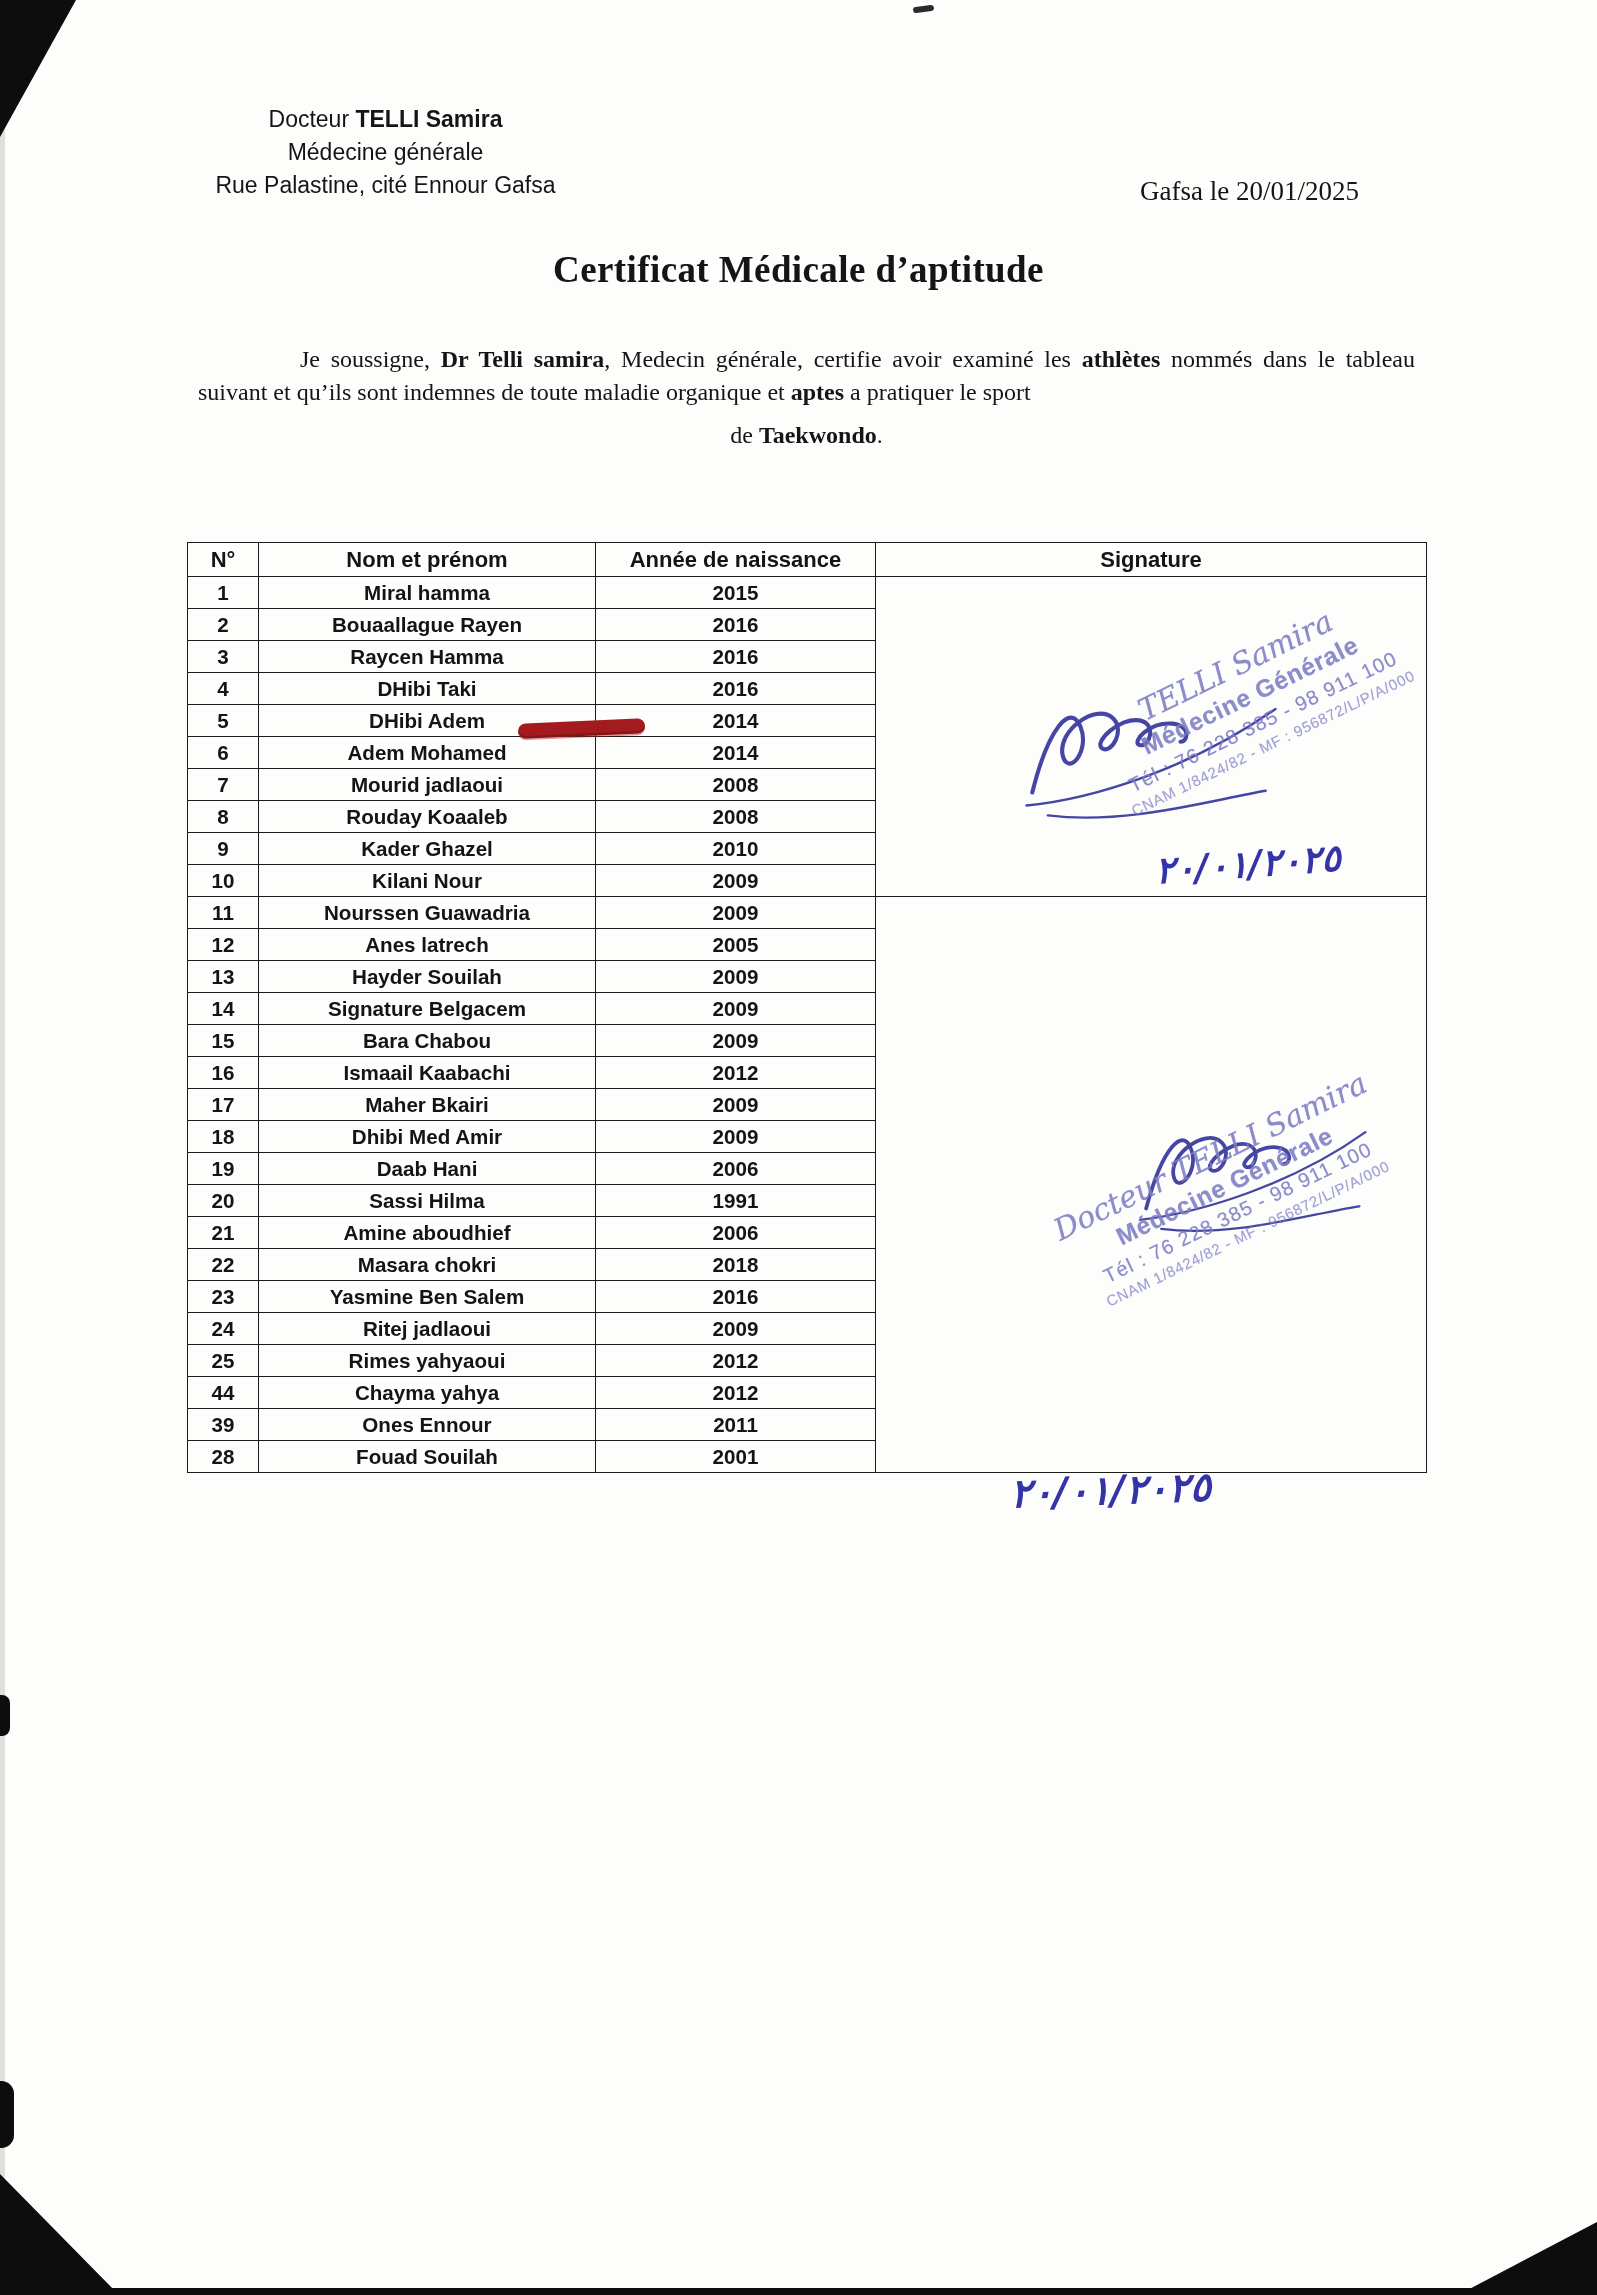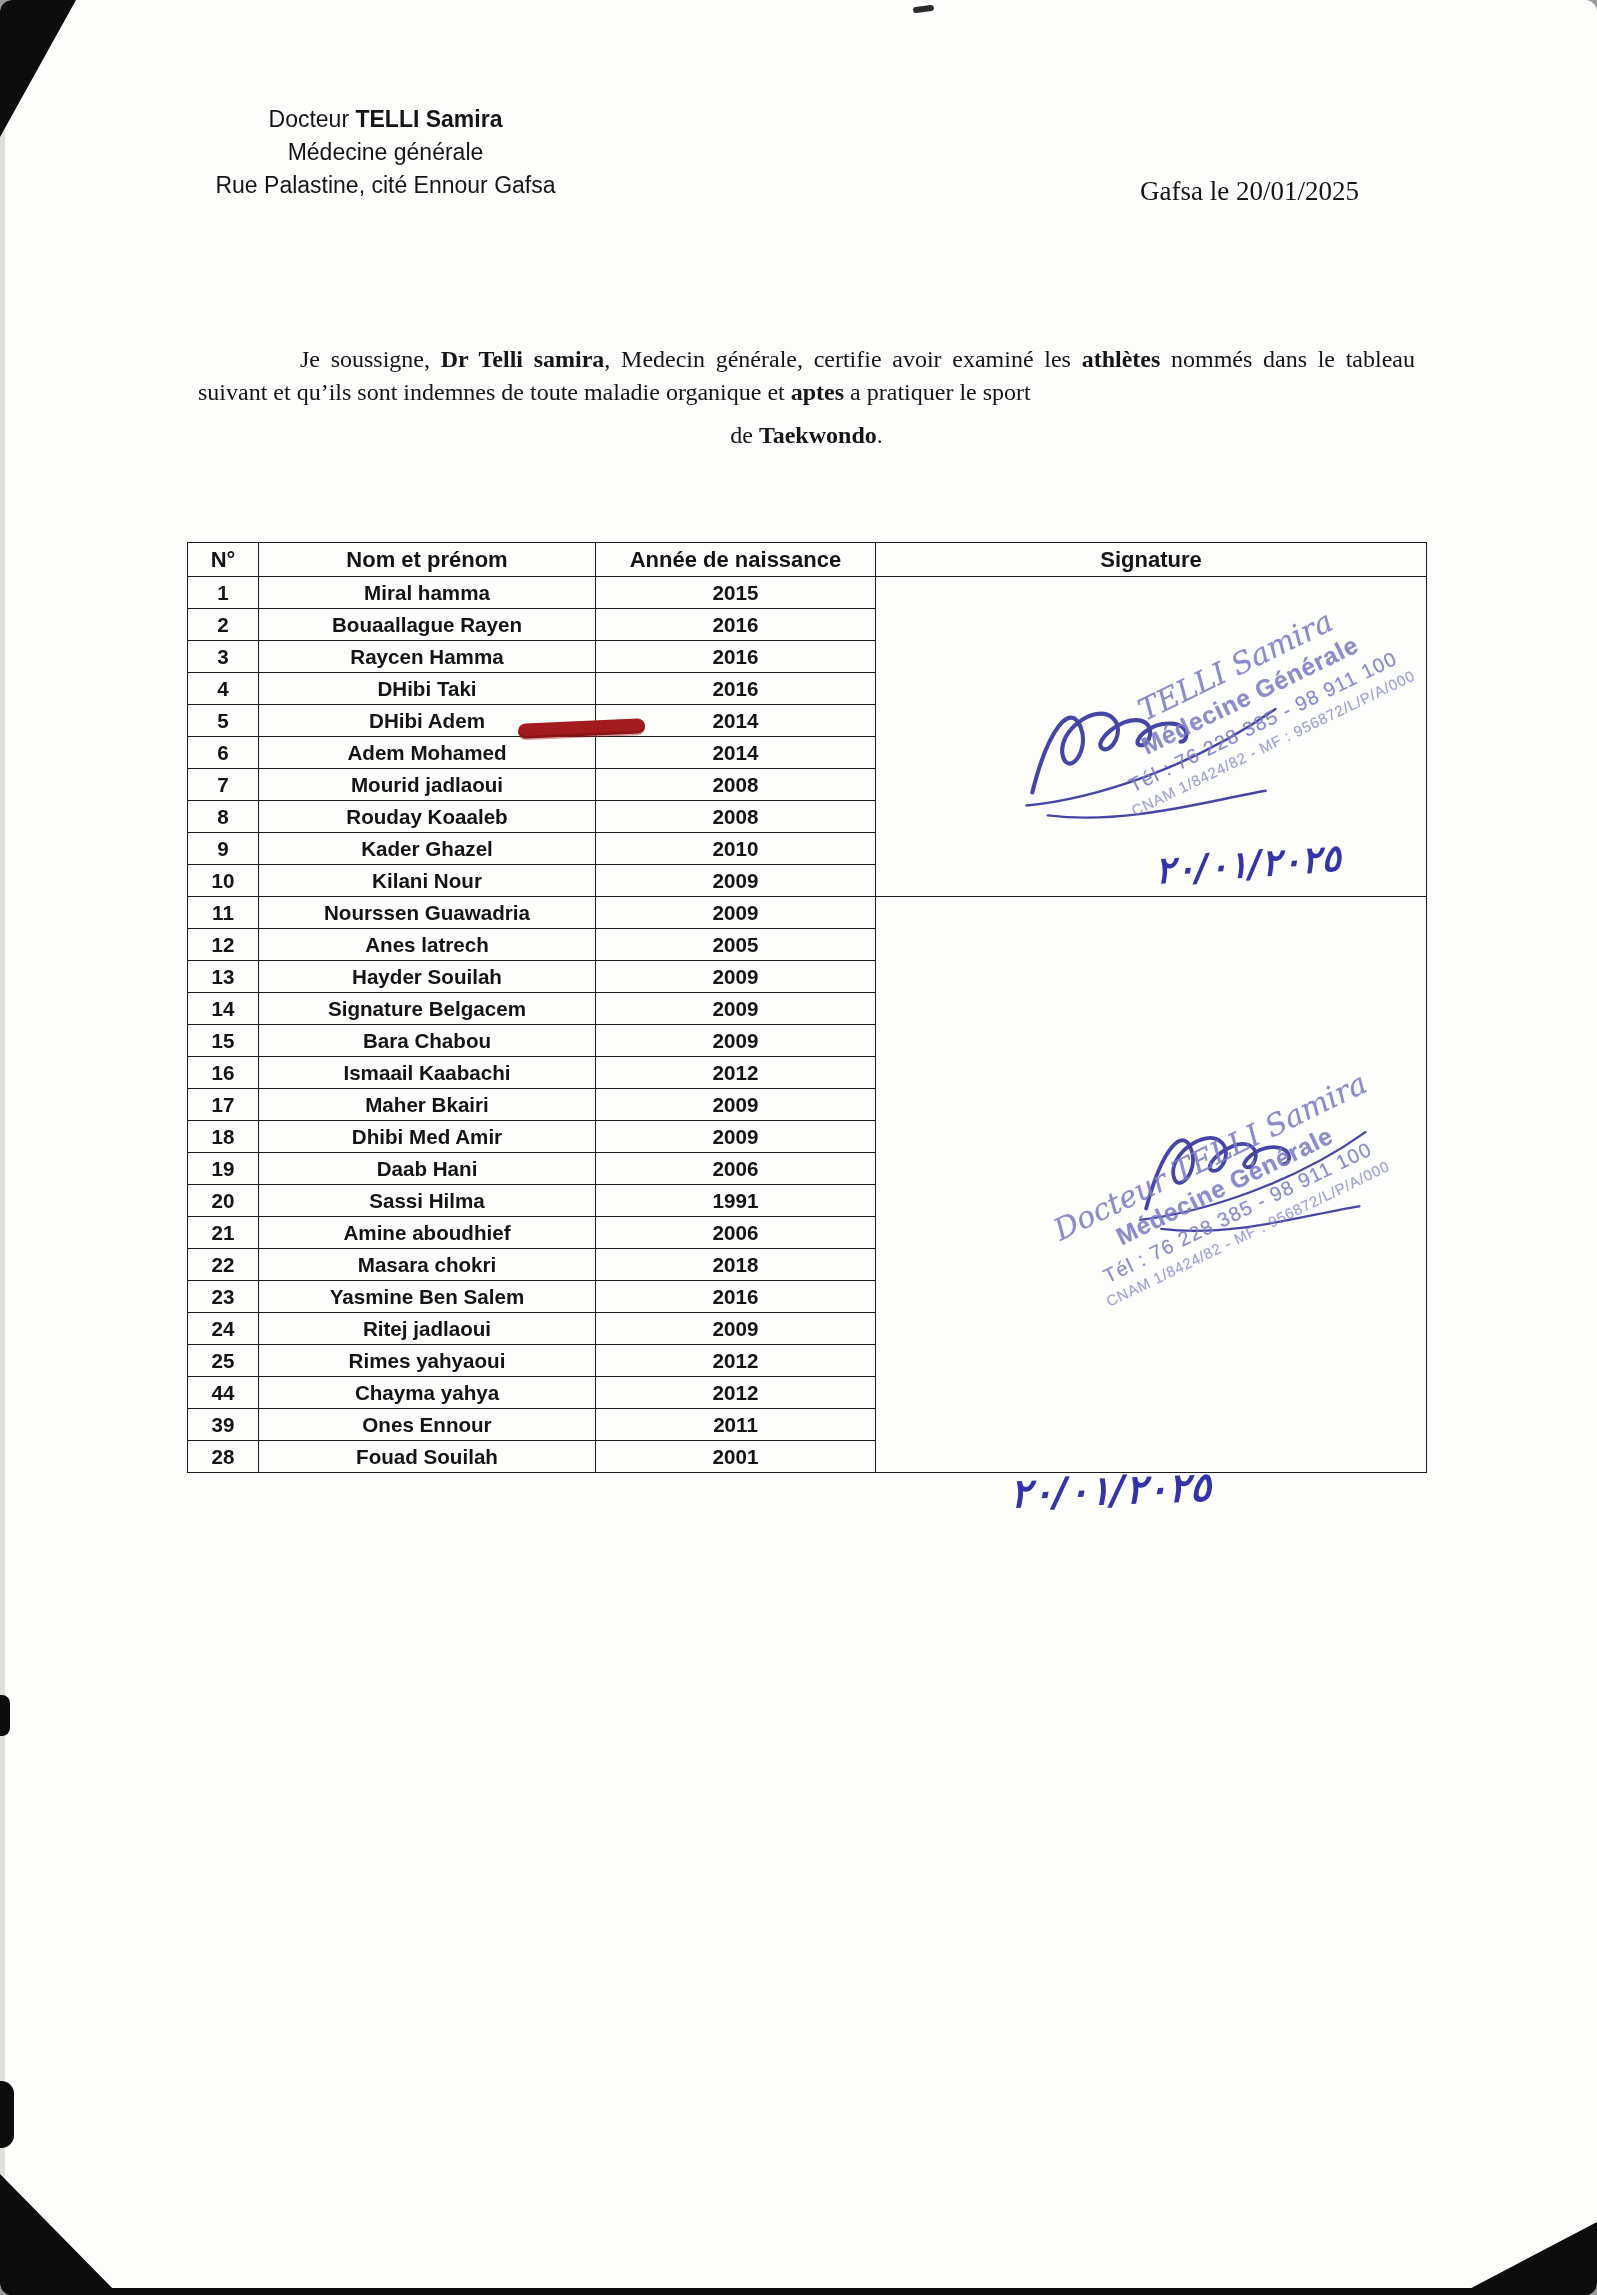--- a/index.html
+++ b/index.html
@@ -3,21 +3,20 @@
 <meta charset="utf-8">
 <style>
   html,body{margin:0;padding:0;background:#9a9a9a;}
   .page{
     position:relative;
     width:1597px;height:2295px;
     background:#fdfdfc;
     overflow:hidden;
     font-family:"Liberation Sans", sans-serif;
     color:#151515;
-    border-radius:12px;
   }
 
   
   .artifact{position:absolute;background:#0d0d0d;}
   .a-top-left{left:0;top:0;width:76px;height:137px;clip-path:polygon(0 0,100% 0,0 100%);}
   .a-top-dash{left:913px;top:6.3px;width:20.6px;height:5.6px;border-radius:3.2px;transform:rotate(-8deg);background:#2a2a2a;}
   .a-left-1{left:0;top:1695px;width:9.5px;height:41px;border-radius:0 8px 8px 0;}
   .a-left-2{left:0;top:2081px;width:14.3px;height:67px;border-radius:0 12.7px 12.7px 0;}
   .a-bottom-strip{left:0;bottom:0;width:100%;height:7.1px;}
   .a-bottom-left{left:0;bottom:0;width:119px;height:121px;clip-path:polygon(0 0,0 100%,100% 100%);}
@@ -94,20 +93,21 @@
   <div class="artifact a-bottom-right"></div>
   <div class="a-right-strip"></div>
 
   <div class="letterhead">
     <div><span>Docteur </span><b>TELLI Samira</b></div>
     <div>Médecine générale</div>
     <div>Rue Palastine, cité Ennour  Gafsa</div>
   </div>
   <div class="place-date">Gafsa le 20/01/2025</div>
 
+  <h1 class="title">Certificat Médicale d’aptitude</h1>
 
   <div class="body-wrap">
     <p class="body-par"><span>Je soussigne, </span><b>Dr Telli samira</b><span>, Medecin générale, certifie avoir examiné les </span><b>athlètes</b><span>  nommés dans le tableau suivant et qu’ils sont indemnes de toute maladie organique et </span><b>aptes</b><span> a pratiquer le sport</span></p>
     <div class="body-center"><span>de </span><b>Taekwondo</b><span>.</span></div>
   </div>
 
   <table class="doc-table">
     <colgroup>
         <col class="c1">
         <col class="c2">

